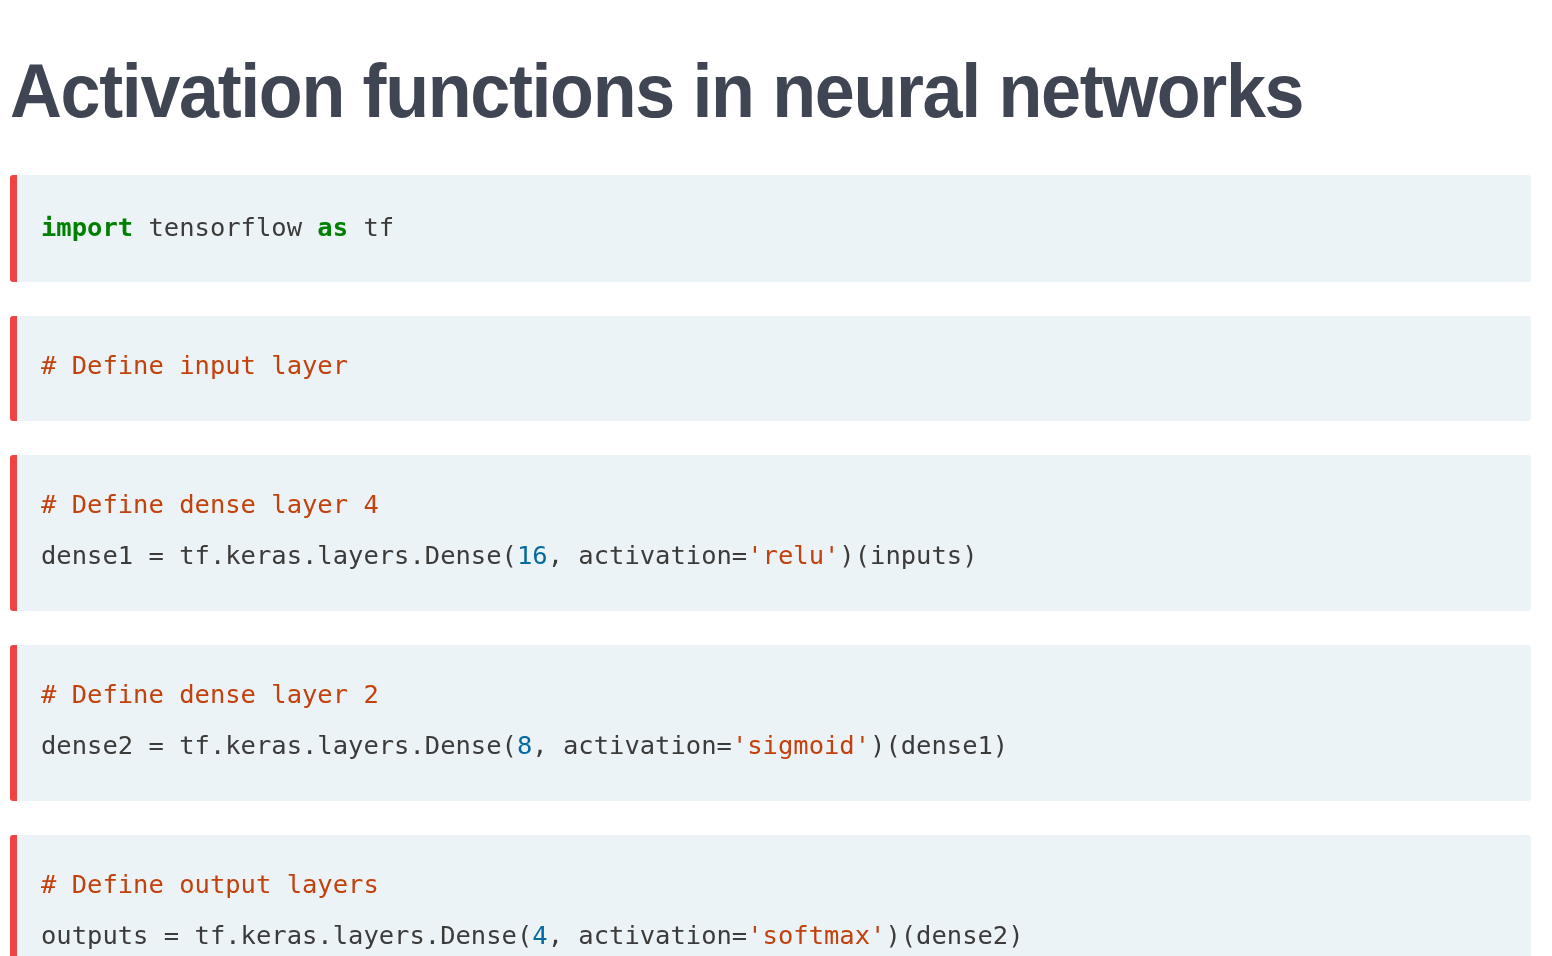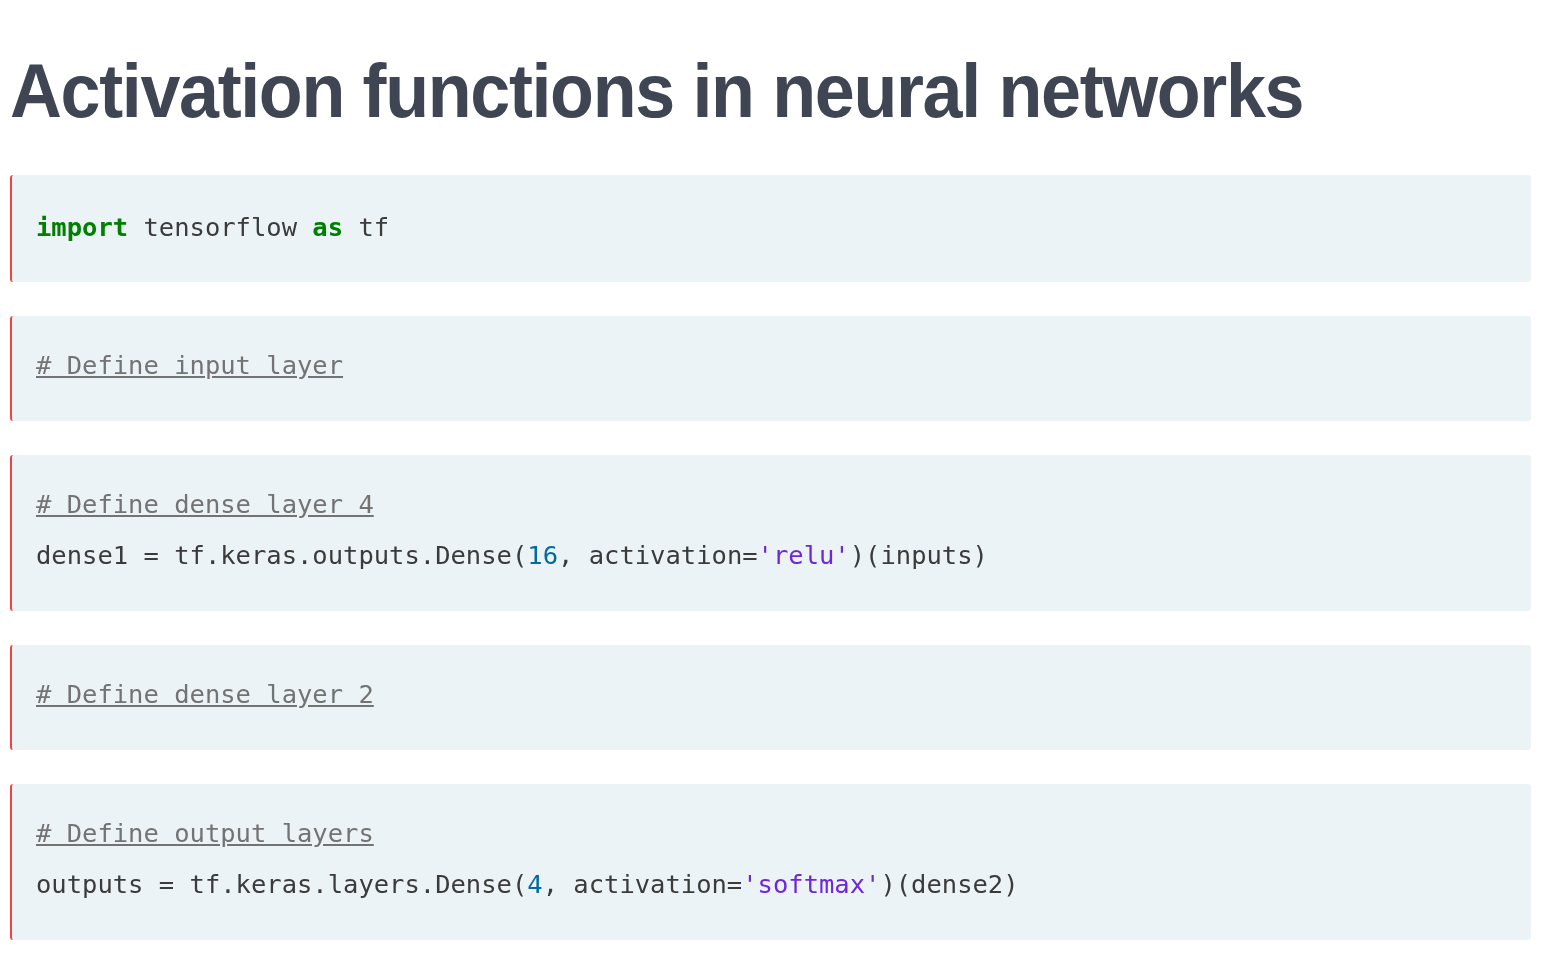--- a/index.html
+++ b/index.html
@@ -47,21 +47,21 @@
   .code-stack {
     position: absolute;
     left: 10px;
     top: 138px;
     width: 1521px;
   }
 
   .code-block {
     position: relative;
     background: #ecf3f6;
-    border-left: 2px solid #ef4444;
+    border-left: 7px solid #ef4444;
     border-radius: 3px;
     margin-bottom: 34px;
     box-sizing: border-box;
     padding: 26px 28px 26px 24px;
   }
   .code-block:last-child {
     margin-bottom: 0;
   }
 
   .code-block.lines-1 { padding-top: 27px; padding-bottom: 29px; }
@@ -71,45 +71,46 @@
     font-family: "DejaVu Sans Mono", "Liberation Mono", monospace;
     font-size: 25.5px;
     line-height: 51px;
     color: #3b3b3b;
     white-space: pre;
     letter-spacing: 0px;
   }
 
   
   .tok-kw      { color: #008000; font-weight: bold; }
-  .tok-comment { color: #737373; text-decoration: underline; }
+  .tok-comment { color: #c2410c; }
   .tok-num     { color: #0369a1; }
-  .tok-str     { color: #6d28d9; }
+  .tok-str     { color: #c2410c; }
   .tok-plain   { color: #3b3b3b; }
 </style>
 </head>
 <body>
 
 <div class="slide">
 
   <h1 class="slide-title">Activation functions in neural networks</h1>
 
   <div class="code-stack">
       <div class="code-block lines-1">
         <div class="code-line"><span class="tok-kw">import</span><span class="tok-plain"> tensorflow </span><span class="tok-kw">as</span><span class="tok-plain"> tf</span></div>
       </div>
       <div class="code-block lines-2">
         <div class="code-line"><span class="tok-comment"># Define input layer</span></div>
       </div>
       <div class="code-block lines-2">
         <div class="code-line"><span class="tok-comment"># Define dense layer 4</span></div>
-        <div class="code-line"><span class="tok-plain">dense1 = tf.keras.outputs.Dense(</span><span class="tok-num">16</span><span class="tok-plain">, activation=</span><span class="tok-str">'relu'</span><span class="tok-plain">)(inputs)</span></div>
+        <div class="code-line"><span class="tok-plain">dense1 = tf.keras.layers.Dense(</span><span class="tok-num">16</span><span class="tok-plain">, activation=</span><span class="tok-str">'relu'</span><span class="tok-plain">)(inputs)</span></div>
       </div>
       <div class="code-block lines-2">
         <div class="code-line"><span class="tok-comment"># Define dense layer 2</span></div>
+        <div class="code-line"><span class="tok-plain">dense2 = tf.keras.layers.Dense(</span><span class="tok-num">8</span><span class="tok-plain">, activation=</span><span class="tok-str">'sigmoid'</span><span class="tok-plain">)(dense1)</span></div>
       </div>
       <div class="code-block lines-2">
         <div class="code-line"><span class="tok-comment"># Define output layers</span></div>
         <div class="code-line"><span class="tok-plain">outputs = tf.keras.layers.Dense(</span><span class="tok-num">4</span><span class="tok-plain">, activation=</span><span class="tok-str">'softmax'</span><span class="tok-plain">)(dense2)</span></div>
       </div>
     </div>
 
 </div>
 
 </body></html>

